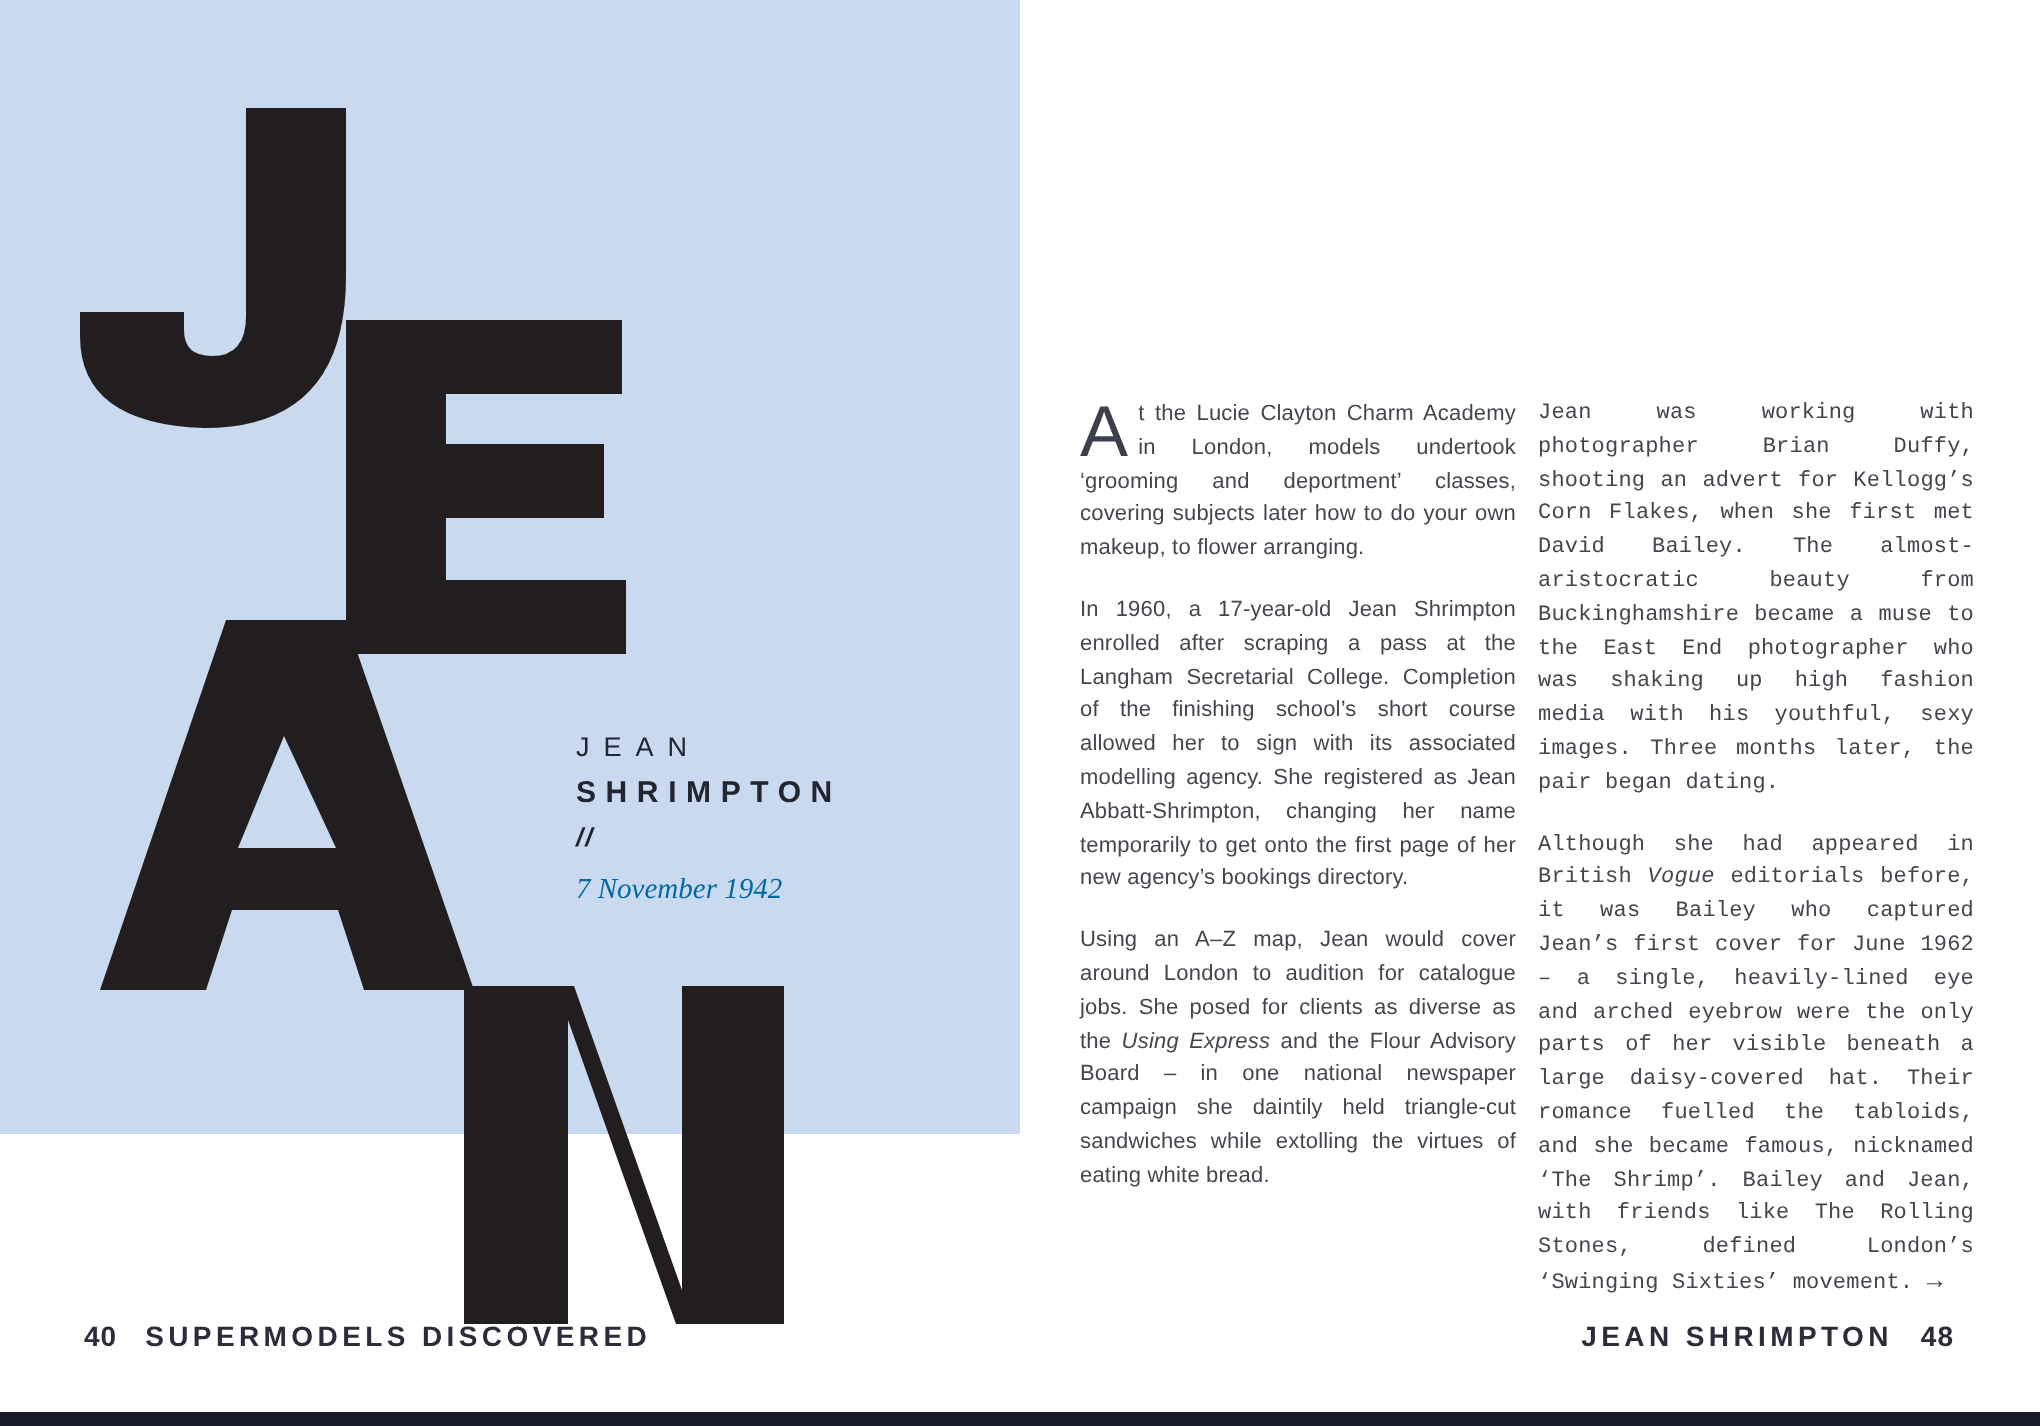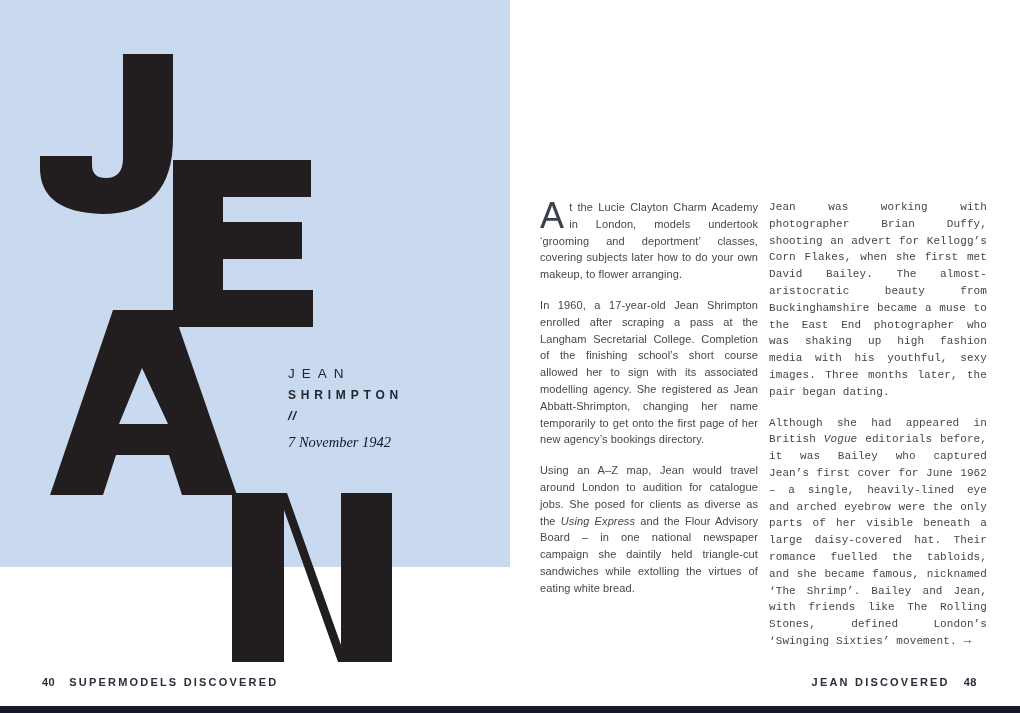--- a/index.html
+++ b/index.html
@@ -26,52 +26,52 @@
   .letters-svg path { fill: #221e1f; }
 
   .name-block {
     position: absolute; left: 288px; top: 366px;
     color: #23252f;
   }
   .name-first {
     font-size: 13.5px; letter-spacing: 7px; font-weight: 500;
   }
   .name-last {
-    font-size: 12px; letter-spacing: 4.8px; font-weight: 700;
+    font-size: 15px; letter-spacing: 4.8px; font-weight: 700;
     margin-top: 7px;
   }
   .name-slashes {
     font-size: 13px; font-weight: 700; font-style: italic;
     margin-top: 6px; letter-spacing: 1px;
   }
   .birthdate {
     font-family: "Liberation Serif", serif; font-style: italic;
-    font-size: 14.5px; margin-top: 11px; color: #0f172a;
+    font-size: 14.5px; margin-top: 11px; color: #0369a1;
   }
 
   .col {
     position: absolute; top: 199px; width: 218px;
     font-size: 11px; line-height: 16.8px;
     text-align: justify; color: #45454d;
     letter-spacing: 0.1px;
   }
   .col-a { left: 30px; }
   .col-b { left: 259px; font-family: Liberation Mono, monospace; }
   .col p { margin: 0 0 14px 0; }
   .dropcap {
     float: left;
     font-size: 36px; line-height: 29px;
     padding: 2px 5px 0 0;
     font-weight: 400; color: #3c3f4c;
   }
   .arrow-glyph { font-size: 13px; }
 
   .footer {
-    position: absolute; top: 676px;
-    font-size: 11px; font-weight: 700;
+    position: absolute; top: 660px;
+    font-size: 14px; font-weight: 700;
     letter-spacing: 2.2px; color: #2b2d3b;
     white-space: nowrap;
   }
   .footer-left { left: 42px; }
   .footer-right { right: 43px; }
   .footer .pagenum { letter-spacing: 0.5px; }
   .footer-left .pagenum { margin-right: 14px; }
   .footer-right .pagenum { margin-left: 14px; }
 
   .bottom-bar {
@@ -104,27 +104,27 @@
     <div class="footer footer-left">
       <span class="pagenum">40</span><span>SUPERMODELS DISCOVERED</span>
     </div>
   </div>
 
   <div class="page-right">
 
     <div class="col col-a">
       <p><span class="dropcap">A</span><span>t the Lucie Clayton Charm Academy in London, models undertook ‘grooming and deportment’ classes, covering subjects later how to do your own makeup, to flower arranging.</span></p>
       <p>In 1960, a 17-year-old Jean Shrimpton enrolled after scraping a pass at the Langham Secretarial College. Completion of the finishing school’s short course allowed her to sign with its associated modelling agency. She registered as Jean Abbatt-Shrimpton, changing her name temporarily to get onto the first page of her new agency’s bookings directory.</p>
-      <p><span>Using an A–Z map, Jean would travel around London to audition for catalogue jobs. She posed for clients as diverse as the </span><i>Using Express</i><span> and the Flour Advisory Board – in one national newspaper campaign she daintily held triangle-cut sandwiches while extolling the virtues of eating white bread.</span></p>
+      <p><span>Using an A–Z map, Jean would cover around London to audition for catalogue jobs. She posed for clients as diverse as the </span><i>Using Express</i><span> and the Flour Advisory Board – in one national newspaper campaign she daintily held triangle-cut sandwiches while extolling the virtues of eating white bread.</span></p>
     </div>
 
     <div class="col col-b">
       <p>Jean was working with photographer Brian Duffy, shooting an advert for Kellogg’s Corn Flakes, when she first met David Bailey. The almost-aristocratic beauty from Buckinghamshire became a muse to the East End photographer who was shaking up high fashion media with his youthful, sexy images. Three months later, the pair began dating.</p>
       <p><span>Although she had appeared in British </span><i>Vogue</i><span> editorials before, it was Bailey who captured Jean’s first cover for June 1962 – a single, heavily-lined eye and arched eyebrow were the only parts of her visible beneath a large daisy-covered hat. Their romance fuelled the tabloids, and she became famous, nicknamed ‘The Shrimp’. Bailey and Jean, with friends like The Rolling Stones, defined London’s ‘Swinging Sixties’ movement. </span><span class="arrow-glyph">→</span></p>
     </div>
 
     <div class="footer footer-right">
-      <span>JEAN DISCOVERED</span><span class="pagenum">48</span>
+      <span>JEAN SHRIMPTON</span><span class="pagenum">48</span>
     </div>
   </div>
 
   <div class="bottom-bar"></div>
 </div>
 
 </body></html>

